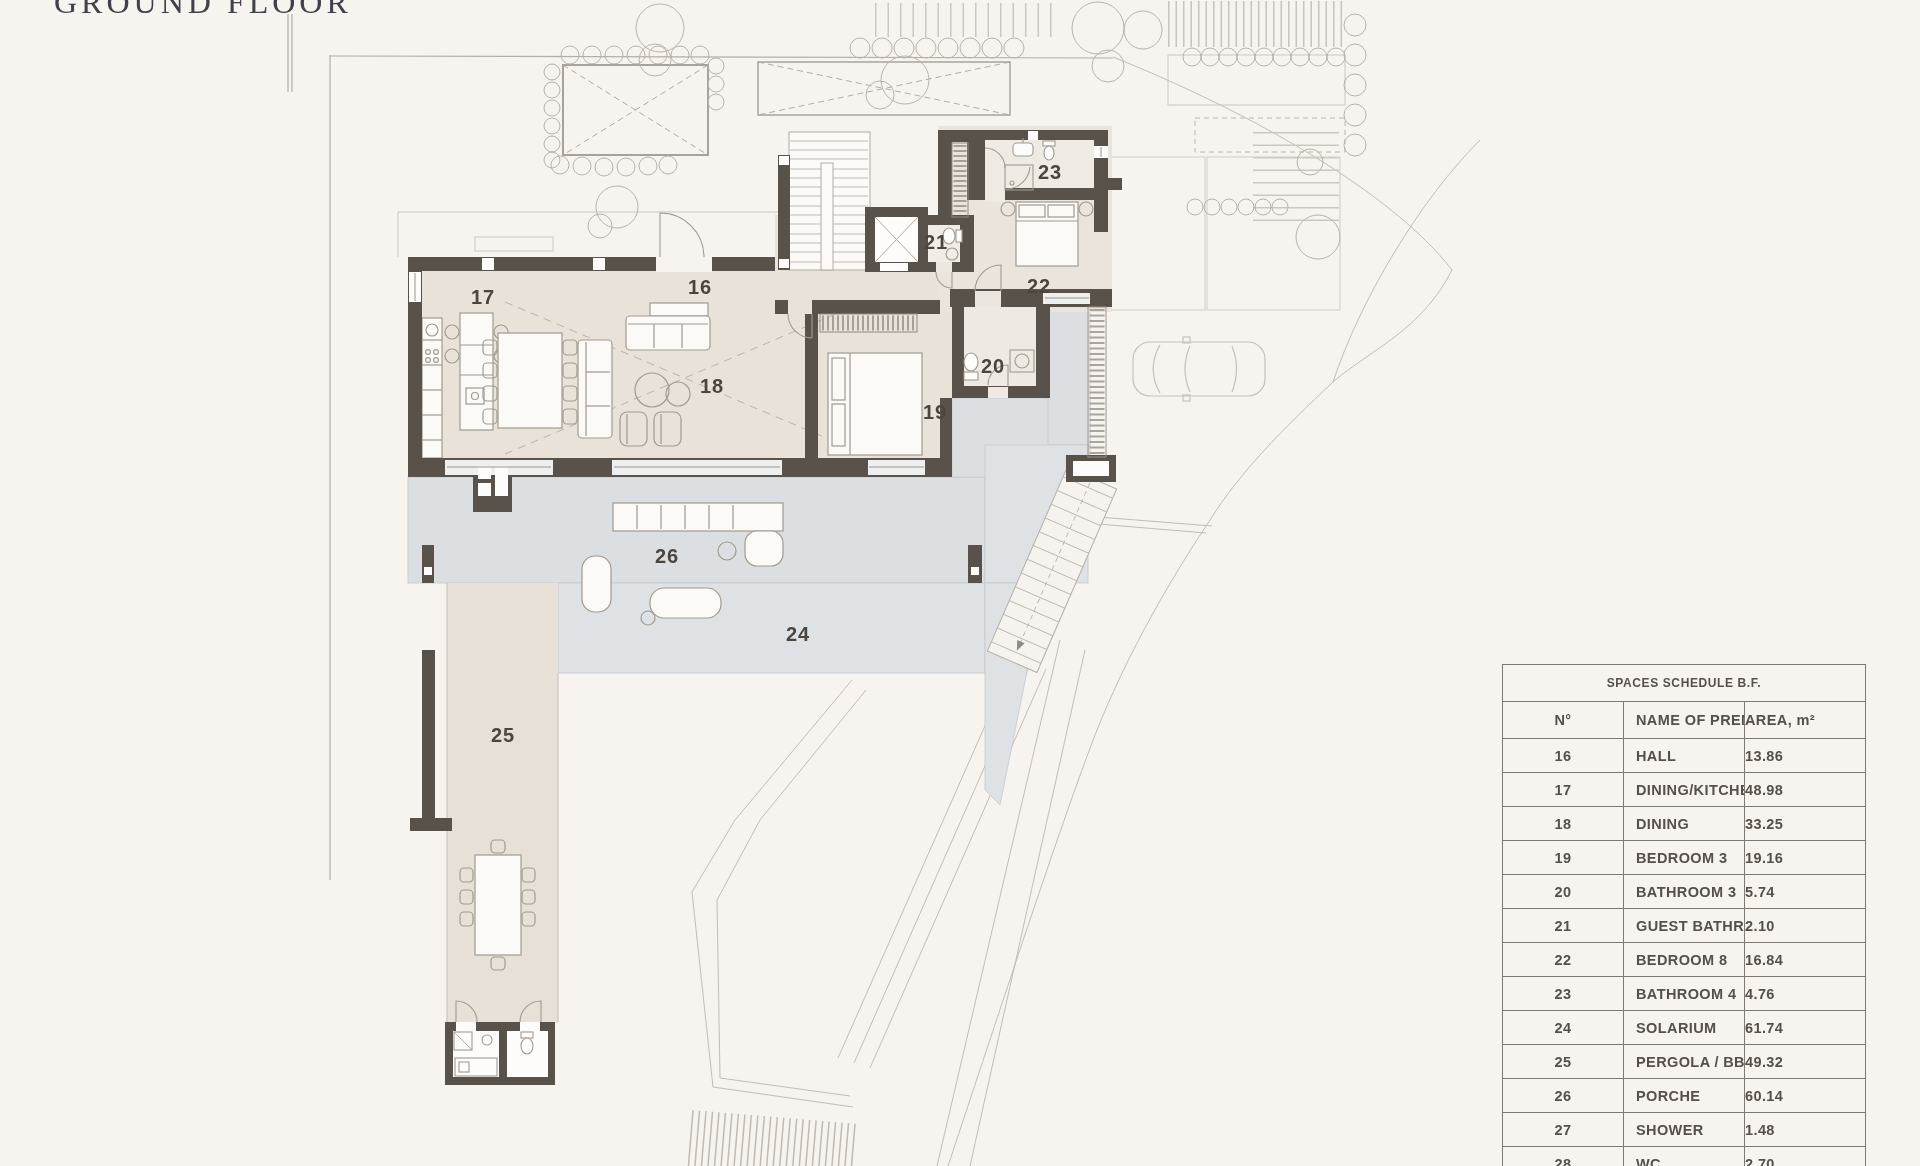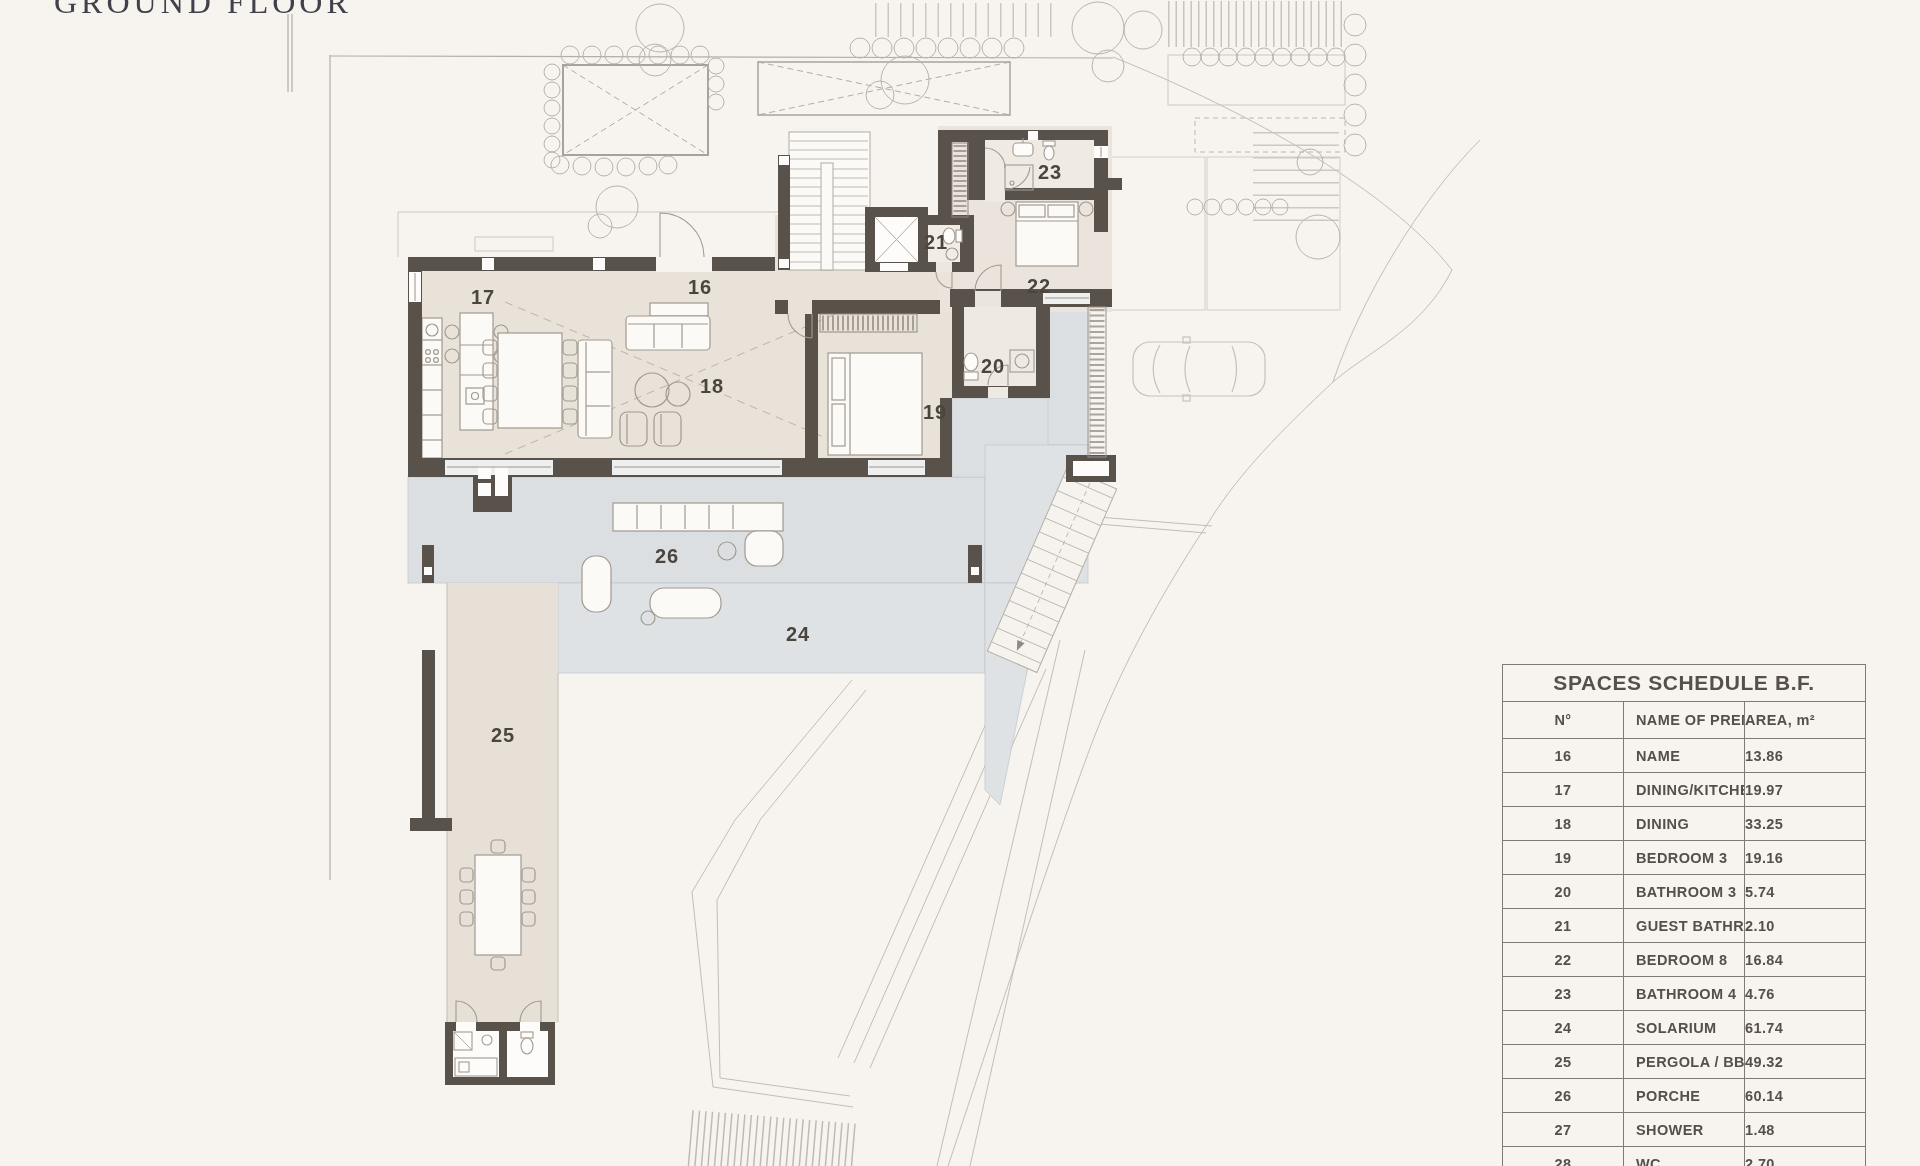--- a/index.html
+++ b/index.html
@@ -23,21 +23,21 @@
   }
   #schedule th,#schedule td{
     border:1px solid #817a72;
     font-weight:700;
     padding:0 0;
     height:33px;
     font-size:14.5px;
     letter-spacing:.4px;
     overflow:hidden;white-space:nowrap;
   }
-  #schedule .tbl-title{height:36px;font-size:21px;text-align:center;letter-spacing:.6px;}
+  #schedule .tbl-title{height:36px;font-size:12px;text-align:center;letter-spacing:.6px;}
   #schedule .col-n{width:48px;text-align:center;}
   #schedule .col-name{width:212px;text-align:left;padding-left:12px;}
   #schedule .col-area{width:102px;text-align:left;}
   #schedule thead .hdr{height:36px;}
 </style>
 </head>
 <body>
 
 <div id="stage">
 
@@ -494,27 +494,27 @@
     </tr>
     <tr>
       <th class="col-n hdr">N°</th>
       <th class="col-name hdr">NAME OF PREMISE</th>
       <th class="col-area hdr">AREA, m²</th>
     </tr>
   </thead>
   <tbody id="schedule-body">
         <tr>
           <td class="col-n">16</td>
-          <td class="col-name">NAME</td>
+          <td class="col-name">HALL</td>
           <td class="col-area">13.86</td>
         </tr>
         <tr>
           <td class="col-n">17</td>
           <td class="col-name">DINING/KITCHEN</td>
-          <td class="col-area">19.97</td>
+          <td class="col-area">48.98</td>
         </tr>
         <tr>
           <td class="col-n">18</td>
           <td class="col-name">DINING</td>
           <td class="col-area">33.25</td>
         </tr>
         <tr>
           <td class="col-n">19</td>
           <td class="col-name">BEDROOM 3</td>
           <td class="col-area">19.16</td>

